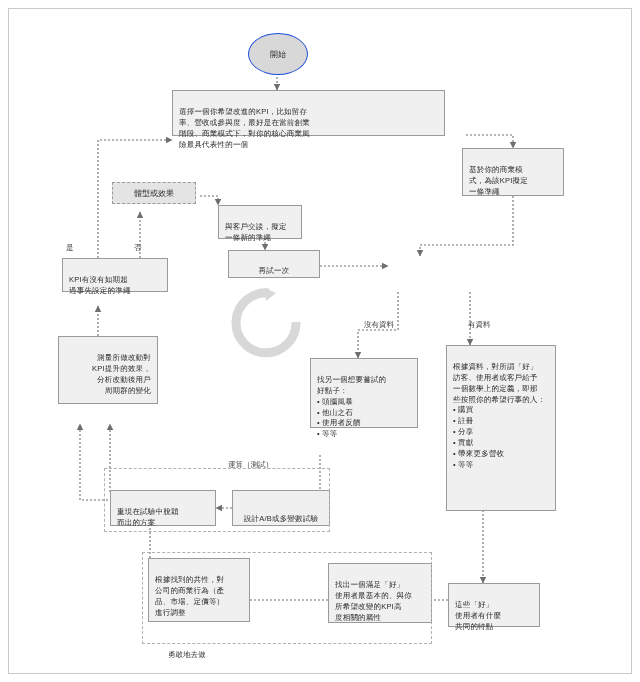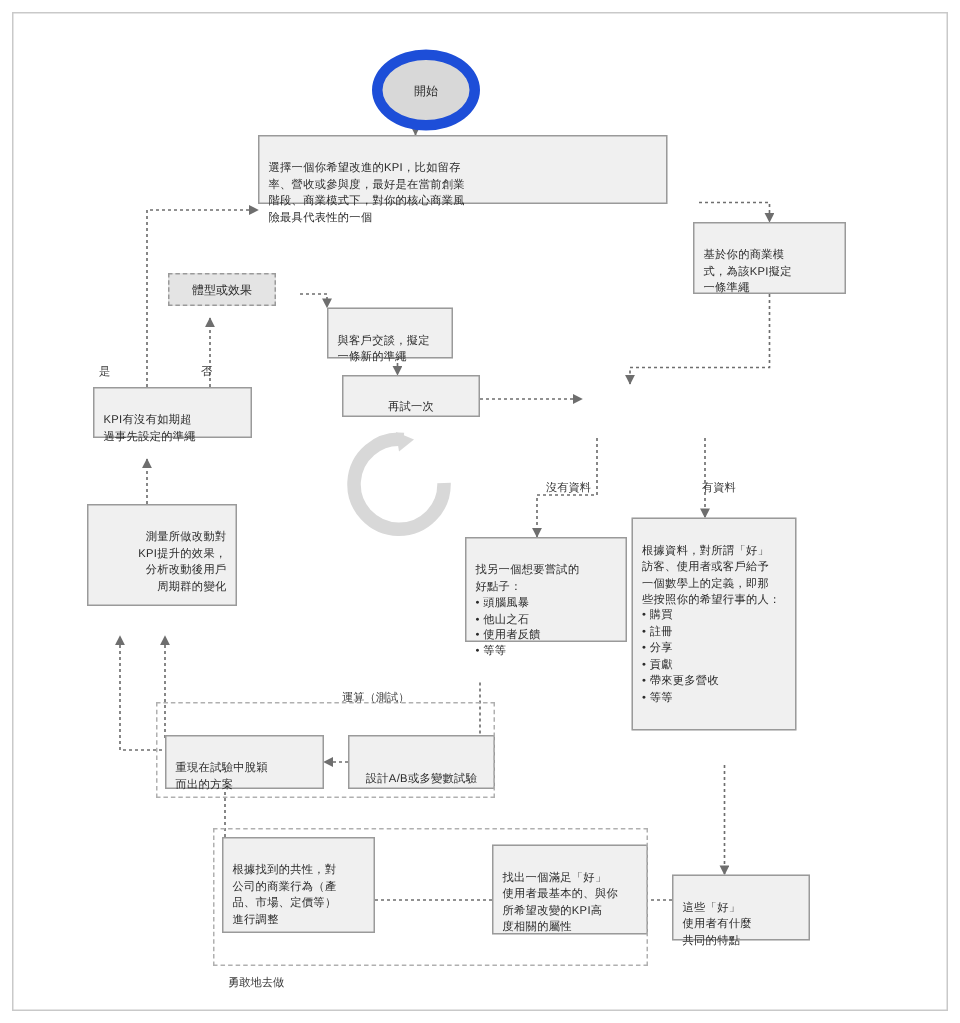--- a/index.html
+++ b/index.html
@@ -34,21 +34,21 @@
     text-align:left;
     white-space:pre-line;
     letter-spacing:0.2px;
   }
   .node.center{text-align:center;}
   .start{
     position:absolute;
     width:58px;height:40px;
     border-radius:50%;
     background:#d8d8d8;
-    border:7px solid #1d4ed8;
+    border:1px solid #1d4ed8;
     display:flex;align-items:center;justify-content:center;
     font-size:8px;
     color:#2b2b2b;
   }
   .ghost{
     position:absolute;
     box-sizing:border-box;
     background:#e4e4e4;
     border:1px dashed #9a9a9a;
     font-size:8px;
@@ -138,21 +138,21 @@
 階段、商業模式下，對你的核心商業風
 險最具代表性的一個</span>
   </div>
 
   <div class="node" style="left:462px;top:148px;width:102px;height:48px;">
     <span>基於你的商業模
 式，為該KPI擬定
 一條準繩</span>
   </div>
 
-  <div class="ghost" style="left:112px;top:182px;width:72px;height:22px;">
+  <div class="ghost" style="left:112px;top:182px;width:84px;height:22px;">
     <span>體型或效果</span>
   </div>
 
   <div class="node" style="left:218px;top:205px;width:84px;height:34px;">
     <span>與客戶交談，擬定
 一條新的準繩</span>
   </div>
 
   <div class="node center" style="left:228px;top:250px;width:92px;height:28px;padding-top:4px;">
     <span>再試一次</span>
@@ -173,21 +173,21 @@
 
   <div class="node" style="left:310px;top:358px;width:108px;height:70px;">
     <span>找另一個想要嘗試的
 好點子：
 • 頭腦風暴
 • 他山之石
 • 使用者反饋
 • 等等</span>
   </div>
 
-  <div class="node" style="left:421px;top:345px;width:110px;height:142px;">
+  <div class="node" style="left:446px;top:345px;width:110px;height:166px;">
     <span>根據資料，對所謂「好」
 訪客、使用者或客戶給予
 一個數學上的定義，即那
 些按照你的希望行事的人：
 • 購買
 • 註冊
 • 分享
 • 貢獻
 • 帶來更多營收
 • 等等</span>
@@ -223,14 +223,14 @@
   </div>
 
   <div class="dashbox" style="left:104px;top:468px;width:226px;height:64px;"></div>
   <div class="dashbox" style="left:142px;top:552px;width:290px;height:92px;"></div>
 
   <div class="label" style="left:66px;top:243px;">是</div>
   <div class="label" style="left:134px;top:243px;">否</div>
   <div class="label" style="left:364px;top:320px;">沒有資料</div>
   <div class="label" style="left:468px;top:320px;">有資料</div>
   <div class="label" style="left:228px;top:460px;">運算（測試）</div>
-  <div class="label" style="left:152px;top:650px;">勇敢地去做</div>
+  <div class="label" style="left:168px;top:650px;">勇敢地去做</div>
 </div>
 
 </body></html>

